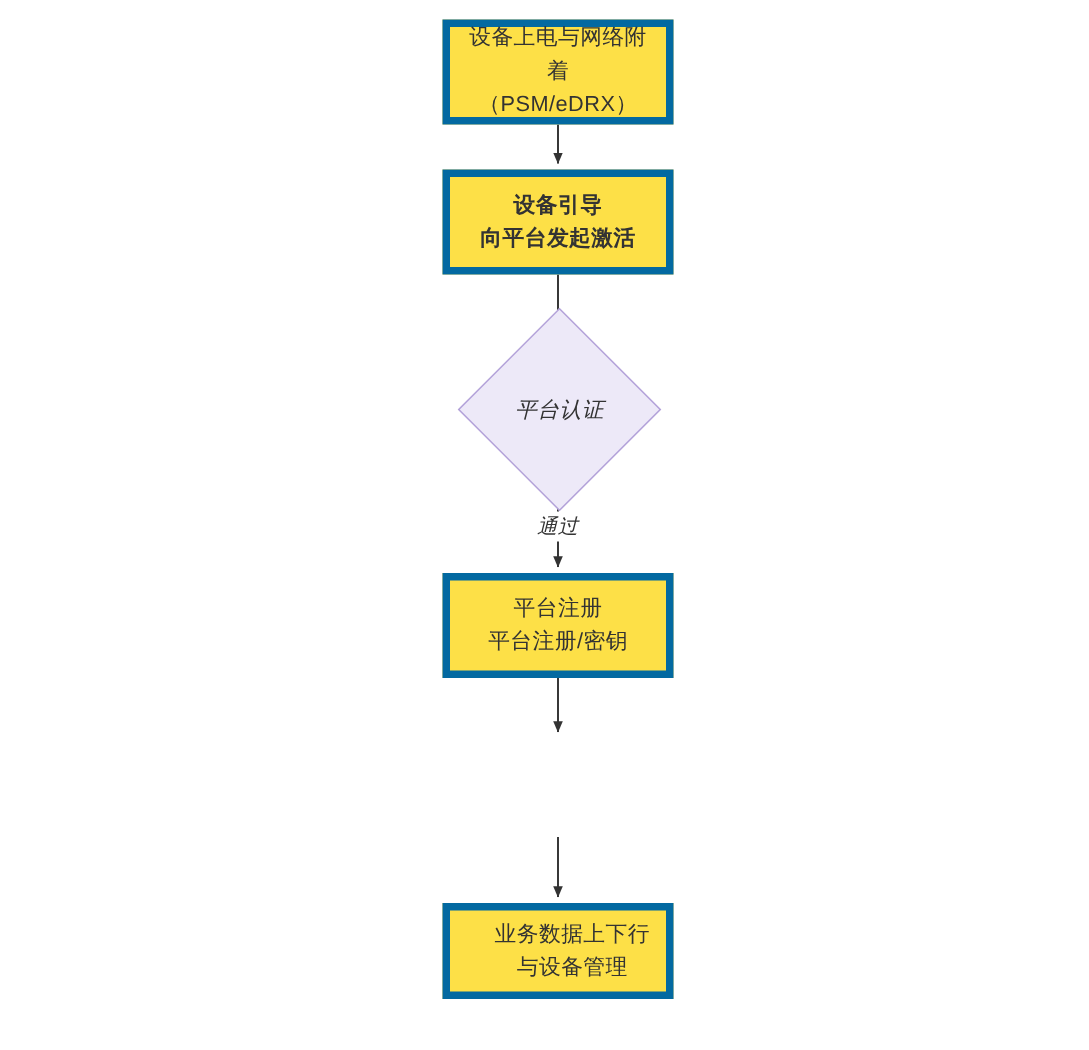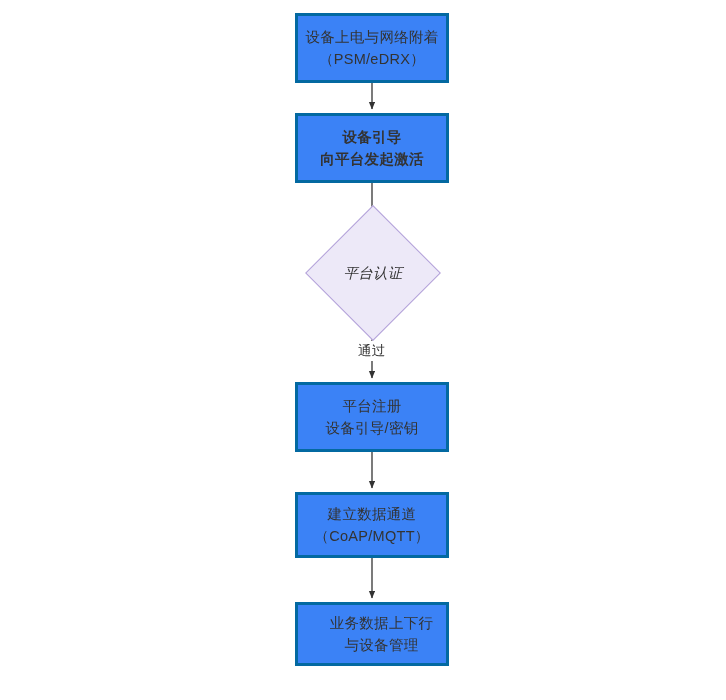--- a/index.html
+++ b/index.html
@@ -35,22 +35,22 @@
   .node {
     position: absolute;
     box-sizing: border-box;
     display: flex;
     align-items: center;
     justify-content: center;
     text-align: center;
   }
 
   .node-process {
-    background: #3b82f6;
-    border: 3px solid #0369a1;
+    background: #fde047;
+    border: 5px solid #0369a1;
     color: #333333;
     font-size: 14.5px;
     line-height: 1.55;
     letter-spacing: 0.3px;
   }
 
   .node-label {
     display: block;
     white-space: pre-line;
     padding: 0 6px;
@@ -125,32 +125,28 @@
   <div class="node node-process" style="left:295px; top:113px; width:154px; height:70px;font-weight:bold;">
     <span class="node-label">设备引导
 向平台发起激活</span>
   </div>
 
   <div class="node node-decision" style="left:325px; top:225px; width:96px; height:96px;">
     <span class="diamond-shape"></span>
     <span class="node-label">平台认证</span>
   </div>
 
-  <div class="edge-label" style="left:355px; top:341px;">
+  <div class="edge-label" style="left:355px; top:341px;font-style:italic;">
     <span>通过</span>
   </div>
 
   <div class="node node-process" style="left:295px; top:382px; width:154px; height:70px;">
     <span class="node-label">平台注册
-设备引导/密钥</span>
+平台注册/密钥</span>
   </div>
 
-  <div class="node node-process" style="left:295px; top:492px; width:154px; height:66px;">
-    <span class="node-label">建立数据通道
-（CoAP/MQTT）</span>
-  </div>
 
   <div class="node node-process" style="left:295px; top:602px; width:154px; height:64px;padding-left:19px;">
     <span class="node-label">业务数据上下行
 与设备管理</span>
   </div>
 
 </div>
 
 </body></html>

